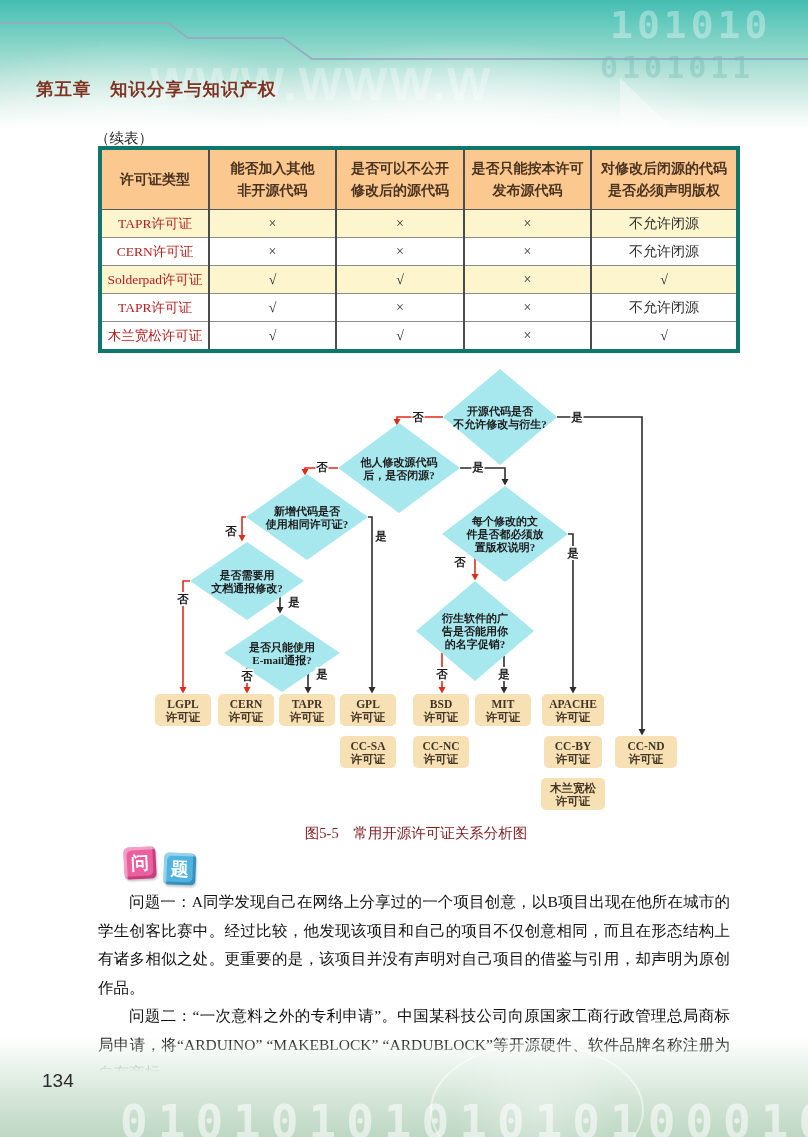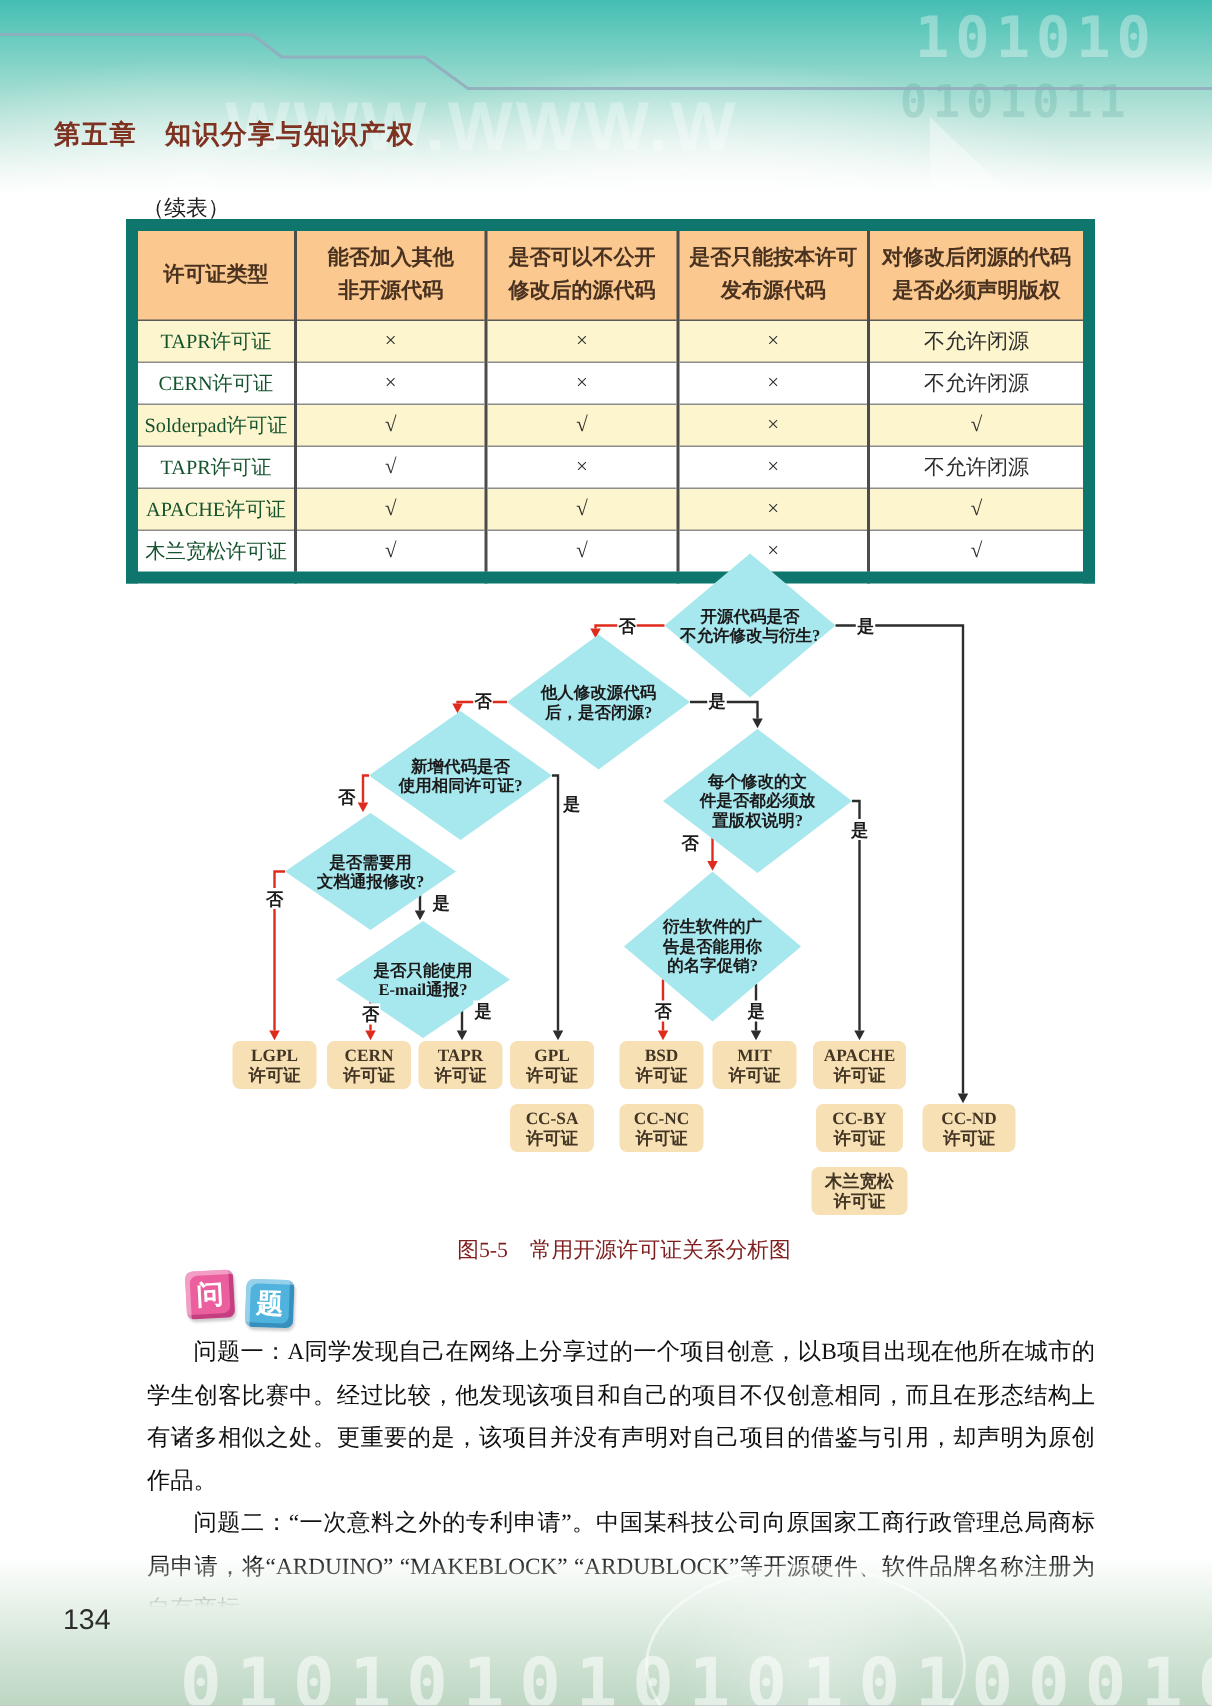--- a/index.html
+++ b/index.html
@@ -11,31 +11,31 @@
     background:
       radial-gradient(ellipse 430px 170px at 58% 112%, rgba(255,255,255,.95), rgba(255,255,255,0) 62%),
       radial-gradient(ellipse 300px 130px at 16% 95%, rgba(255,255,255,.55), rgba(255,255,255,0) 65%),
       linear-gradient(180deg, var(--c-band,#45bdb2) 0%, #63c9bd 16%, #97d9cd 42%, #cdeae2 70%, #f2f9f6 90%, #ffffff 100%);}
   .header-deco{position:absolute;top:0;left:0;}
   .chapter-title{position:absolute;top:38px;left:36px;font-size:17.5px;font-weight:bold;
     color:var(--c-title,#7e3322);letter-spacing:1px;text-shadow:.6px .6px 0 rgba(255,255,255,.45);margin-top:39px;}
 
   
   .cont-label{position:absolute;top:129px;left:95px;font-size:14.5px;color:#1d1d1d;}
-  table.lic{position:absolute;top:146px;left:84px;width:638px;border-collapse:collapse;
-    table-layout:fixed;border:8px solid #0f766e;padding-left:44px;}
+  table.lic{position:absolute;top:146px;left:98px;width:638px;border-collapse:collapse;
+    table-layout:fixed;border:4px solid #0f766e;padding-left:44px;}
   table.lic th{background:var(--c-thead,#fbc98f);font-size:14px;font-weight:bold;color:#4a3220;
     height:59px;line-height:22px;text-align:center;vertical-align:middle;
     border-left:2px solid #4c4c4c;border-bottom:1.5px solid #5a5a5a;padding:0 2px;}
   table.lic td{font-size:14px;color:#2e2e2e;height:27px;text-align:center;vertical-align:middle;
     border-left:2px solid #4c4c4c;border-bottom:1.5px solid #8c8c8c;padding:0 2px;}
   table.lic th:first-child,table.lic td:first-child{border-left:none;}
   table.lic tr:last-child td{border-bottom:none;}
   table.lic tr.alt td{background:var(--c-rowalt,#fdf5cd);}
-  table.lic td.rowhead{font-size:13.5px;color:#14532d;}
+  table.lic td.rowhead{font-size:13.5px;color:#b91c1c;}
 
   
   .flow-wrap{position:absolute;top:365px;left:85px;width:660px;height:455px;}
   .fig-caption{position:absolute;top:824px;left:97px;width:638px;text-align:center;
     font-size:14.5px;color:#7f1d1d;}
 
   
   .badge{position:absolute;top:847px;left:124px;height:46px;}
   .cube{display:inline-flex;width:32px;height:32px;align-items:center;justify-content:center;
     color:#fff;font-size:18px;font-weight:bold;border-radius:5px;position:relative;}
@@ -116,27 +116,20 @@
           <td>√</td>
           <td>×</td>
           <td>√</td>
         </tr>
         <tr>
           <td class="rowhead">TAPR许可证</td>
           <td>√</td>
           <td>×</td>
           <td>×</td>
           <td>不允许闭源</td>
-        </tr>
-        <tr class="alt">
-          <td class="rowhead">APACHE许可证</td>
-          <td>√</td>
-          <td>√</td>
-          <td>×</td>
-          <td>√</td>
         </tr>
         <tr>
           <td class="rowhead">木兰宽松许可证</td>
           <td>√</td>
           <td>√</td>
           <td>×</td>
           <td>√</td>
         </tr>
       </tbody>
   </table>

